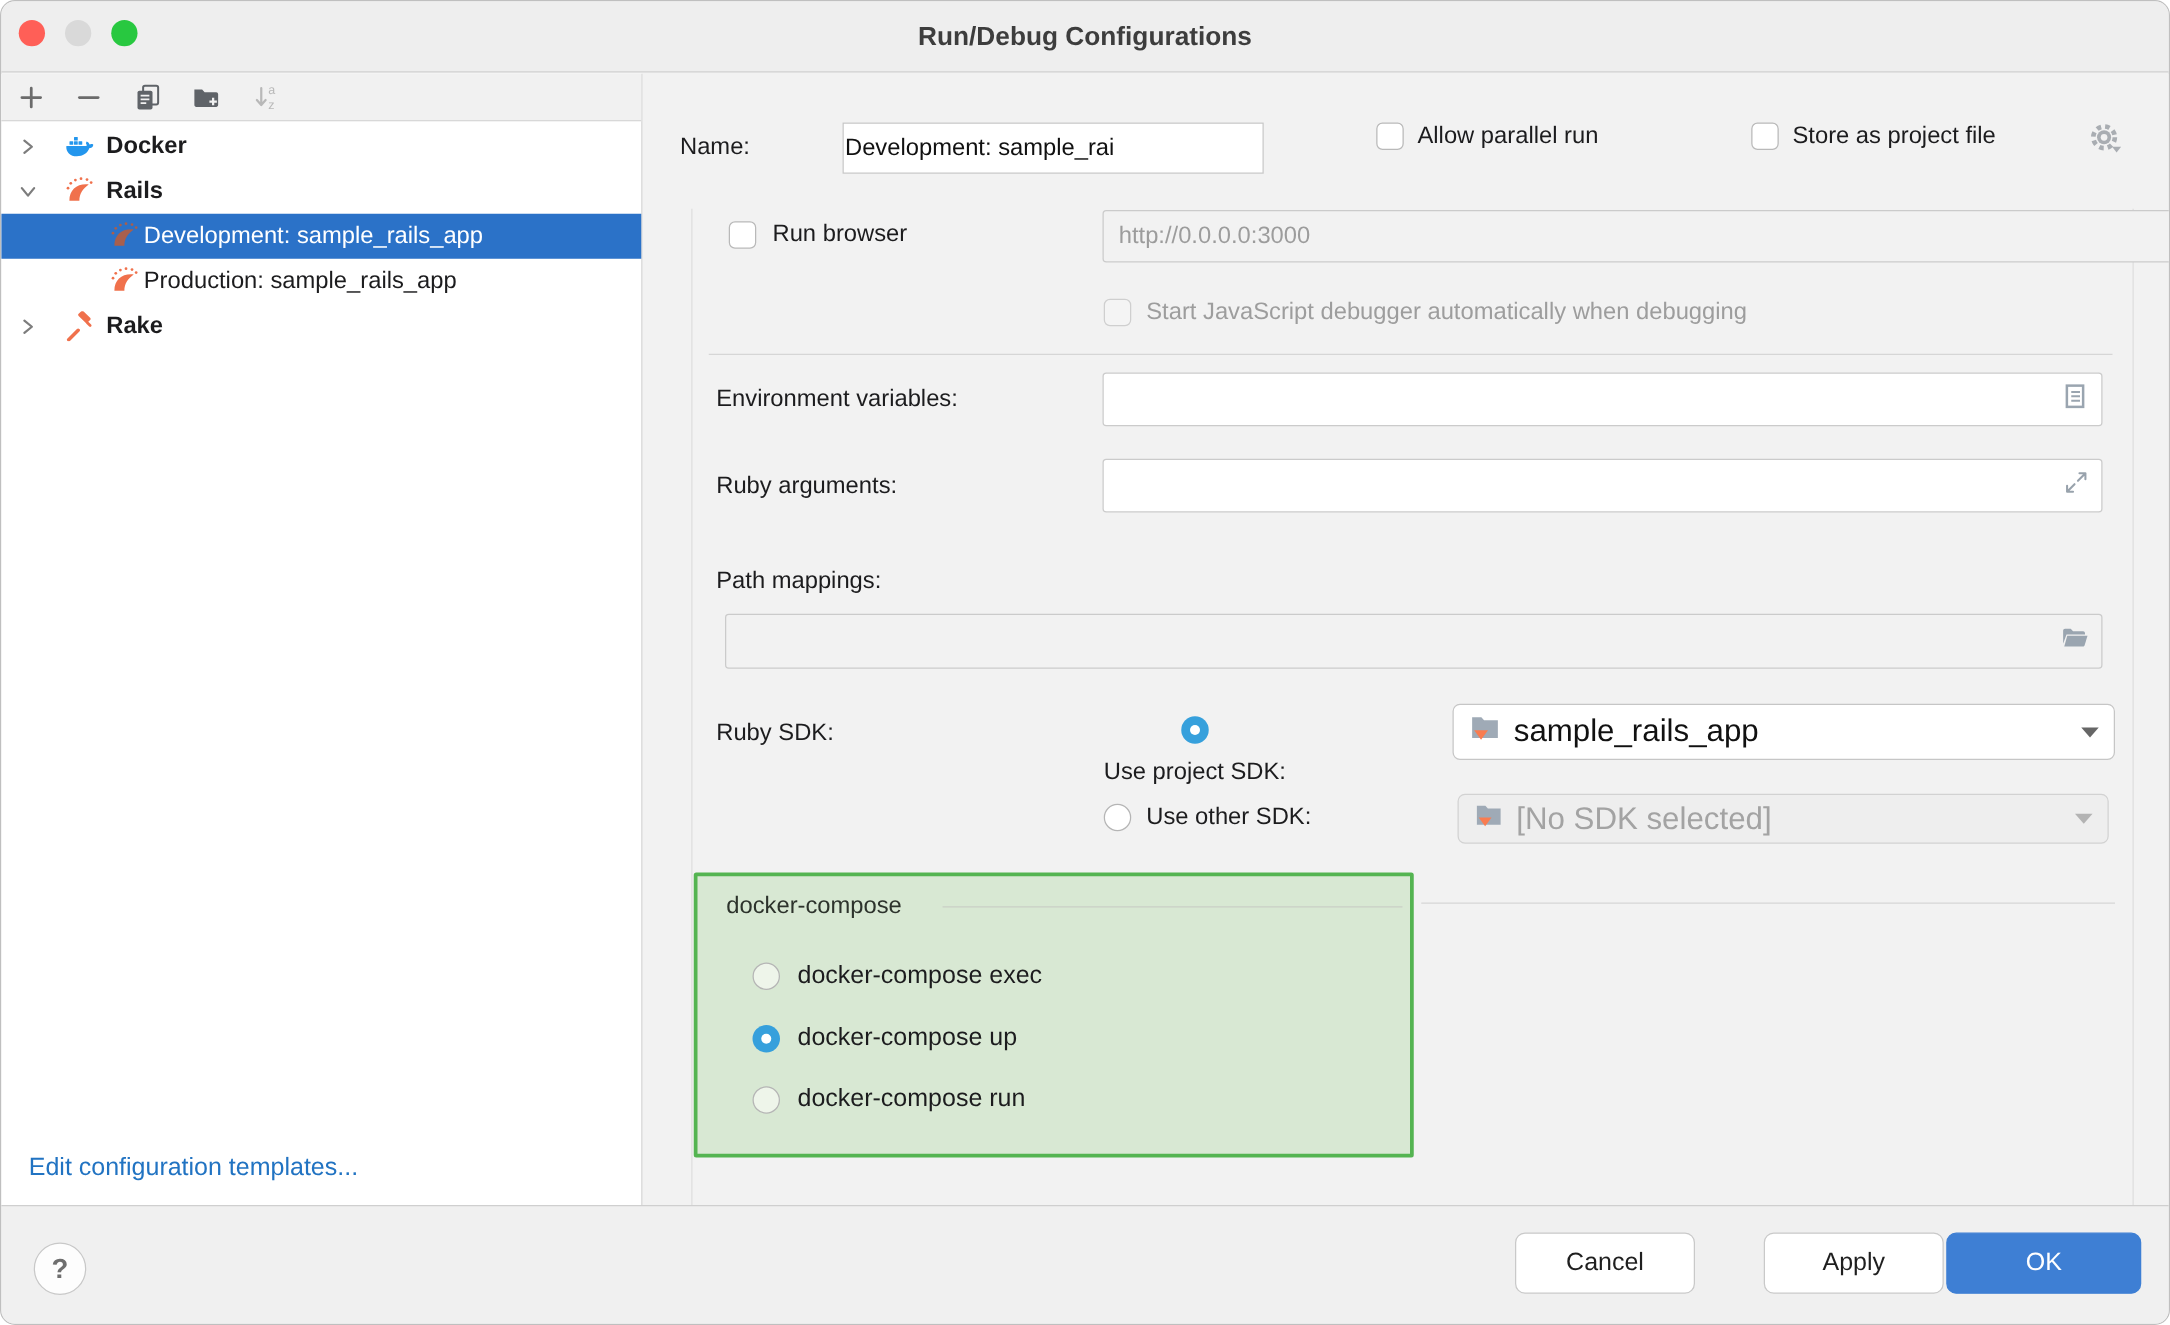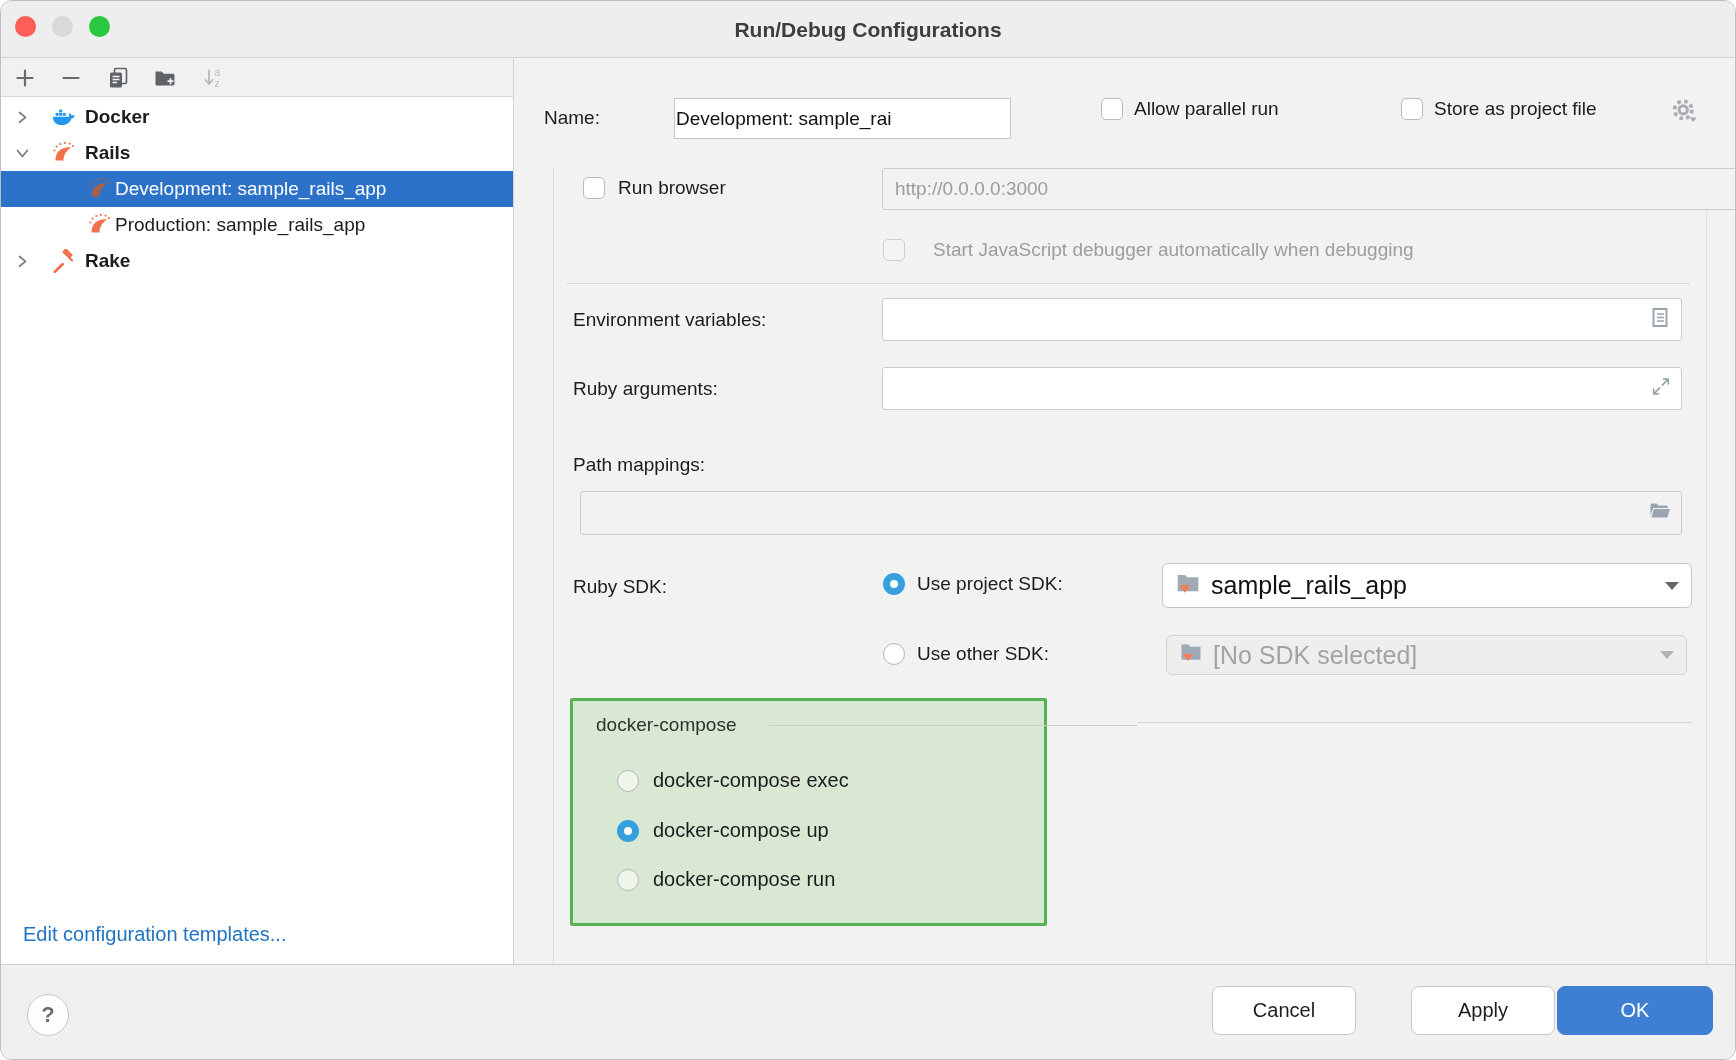--- a/index.html
+++ b/index.html
@@ -46,43 +46,43 @@
   #store-project{left:886px;top:37px;}
   #gear{position:absolute;left:1156px;top:38px;width:28px;height:28px;}
 
   
   #scrollpane{position:absolute;left:38px;top:108px;width:1154px;height:797px;border-left:1px solid #dedede;border-right:1px solid #dedede;}
   .field{position:absolute;border:1px solid #cbcbcb;border-radius:3px;background:#fff;font-size:19px;color:#9c9c9c;display:flex;align-items:center;padding:0 12px;}
   .field.disabled{background:#f2f2f2;}
   .field .ficon{position:absolute;right:9px;top:50%;transform:translateY(-50%);}
   #run-browser-row{position:absolute;left:29px;top:10px;display:flex;align-items:center;gap:13px;}
   #url-field{left:328px;top:1px;width:857px;height:42px;}
-  #js-debug-row{position:absolute;left:329px;top:72px;display:flex;gap:28px;}
+  #js-debug-row{position:absolute;left:329px;top:72px;display:flex;gap:12px;}
   #sep1{position:absolute;left:13px;top:116px;width:1123px;height:1px;background:#d6d6d6;}
   #env-label{position:absolute;left:19px;top:142px;}
   #env-field{left:328px;top:131px;width:800px;height:43px;}
   #args-label{position:absolute;left:19px;top:211px;}
   #args-field{left:328px;top:200px;width:800px;height:43px;}
   #path-label{position:absolute;left:19px;top:287px;}
   #path-field{left:26px;top:324px;width:1102px;height:44px;}
   #sdk-label{position:absolute;left:19px;top:409px;}
   .radio{width:22px;height:22px;border-radius:50%;border:1.5px solid #b5b5b5;background:#fff;flex:0 0 auto;position:relative;}
   .radio.checked{border:none;background:#36a0dc;}
   .radio.checked::after{content:"";position:absolute;left:7px;top:7px;width:8px;height:8px;border-radius:50%;background:#fff;}
   .radio-row{position:absolute;display:flex;align-items:center;gap:12px;}
-  #sdk-radio1{left:329px;top:406px;}
+  #sdk-radio1{left:329px;top:406px;flex-direction:column;}
   #sdk-radio2{left:329px;top:476px;}
   .dropdown{position:absolute;background:#fff;border:1px solid #c6c6c6;border-radius:6px;display:flex;align-items:center;gap:10px;padding:0 12px;font-size:25px;color:#111;}
   #sdk-dd1{left:608px;top:396px;width:530px;height:45px;}
   #sdk-dd2{left:612px;top:468px;width:521px;height:40px;background:#eeeeee;color:#a3a3a3;border-color:#d2d2d2;}
   .caret{margin-left:auto;width:0;height:0;border-left:7px solid transparent;border-right:7px solid transparent;border-top:8px solid #666;}
   .caret.dim{border-top-color:#b3b3b3;}
 
   
-  #dc-box{position:absolute;left:16px;top:531px;width:477px;height:228px;border:3px solid #54b451;background:#d8e8d3;border-radius:2px;}
+  #dc-box{position:absolute;left:1px;top:531px;width:576px;height:228px;border:3px solid #54b451;background:#d8e8d3;border-radius:2px;}
   #dc-title{position:absolute;left:23px;top:13px;font-size:19px;color:#2d332c;}
   #dc-line-in{position:absolute;left:196px;top:24px;width:368px;height:1px;background:#c9cec6;}
   #dc-line-out{position:absolute;left:583px;top:555px;width:555px;height:1px;background:#d6d6d6;}
   .dc-radio-row{position:absolute;display:flex;align-items:center;gap:14px;}
   .dc-radio-row .radio{background:#eef5ea;}
   .dc-radio-row .radio.checked{background:#36a0dc;}
   .dc-radio-row .lbl{font-size:20px;}
   #dc-opt0{left:44px;top:68px;}
   #dc-opt1{left:44px;top:118px;}
   #dc-opt2{left:44px;top:167px;}

